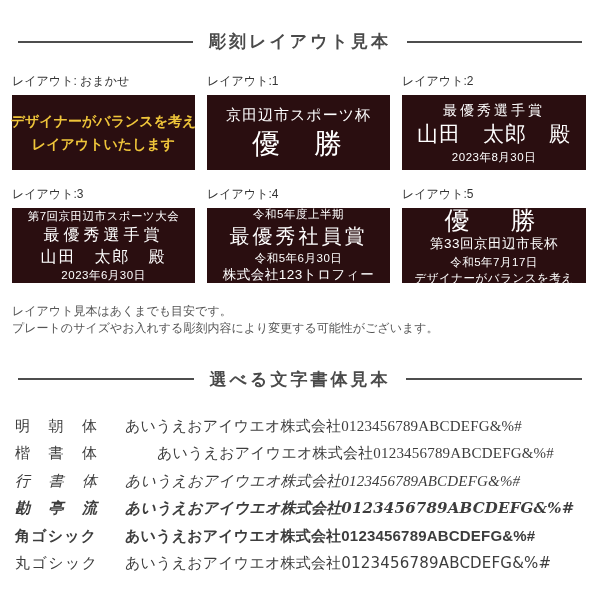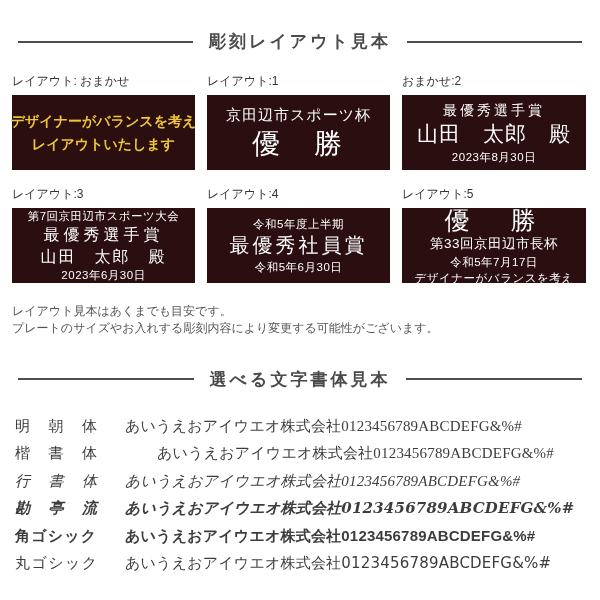--- a/index.html
+++ b/index.html
@@ -72,21 +72,21 @@
 
   <div class="cell">
     <div class="plate-label">レイアウト:1</div>
     <div class="plate">
       <div class="s15">京田辺市スポーツ杯</div>
       <div class="s30">優　勝</div>
     </div>
   </div>
 
   <div class="cell">
-    <div class="plate-label">おまかせ:2</div>
+    <div class="plate-label">レイアウト:2</div>
     <div class="plate">
       <div class="s14sp">最優秀選手賞</div>
       <div class="s22">山田　太郎　殿</div>
       <div class="s12">2023年8月30日</div>
     </div>
   </div>
 
   <div class="cell">
     <div class="plate-label">レイアウト:3</div>
     <div class="plate">
@@ -96,20 +96,21 @@
       <div class="s12">2023年6月30日</div>
     </div>
   </div>
 
   <div class="cell">
     <div class="plate-label">レイアウト:4</div>
     <div class="plate">
       <div class="s12">令和5年度上半期</div>
       <div class="s21sp">最優秀社員賞</div>
       <div class="s12">令和5年6月30日</div>
+      <div class="s14">株式会社123トロフィー</div>
     </div>
   </div>
 
   <div class="cell">
     <div class="plate-label">レイアウト:5</div>
     <div class="plate">
       <div class="s26">優　勝</div>
       <div class="s14">第33回京田辺市長杯</div>
       <div class="s12">令和5年7月17日</div>
       <div class="s12">デザイナーがバランスを考え</div>

